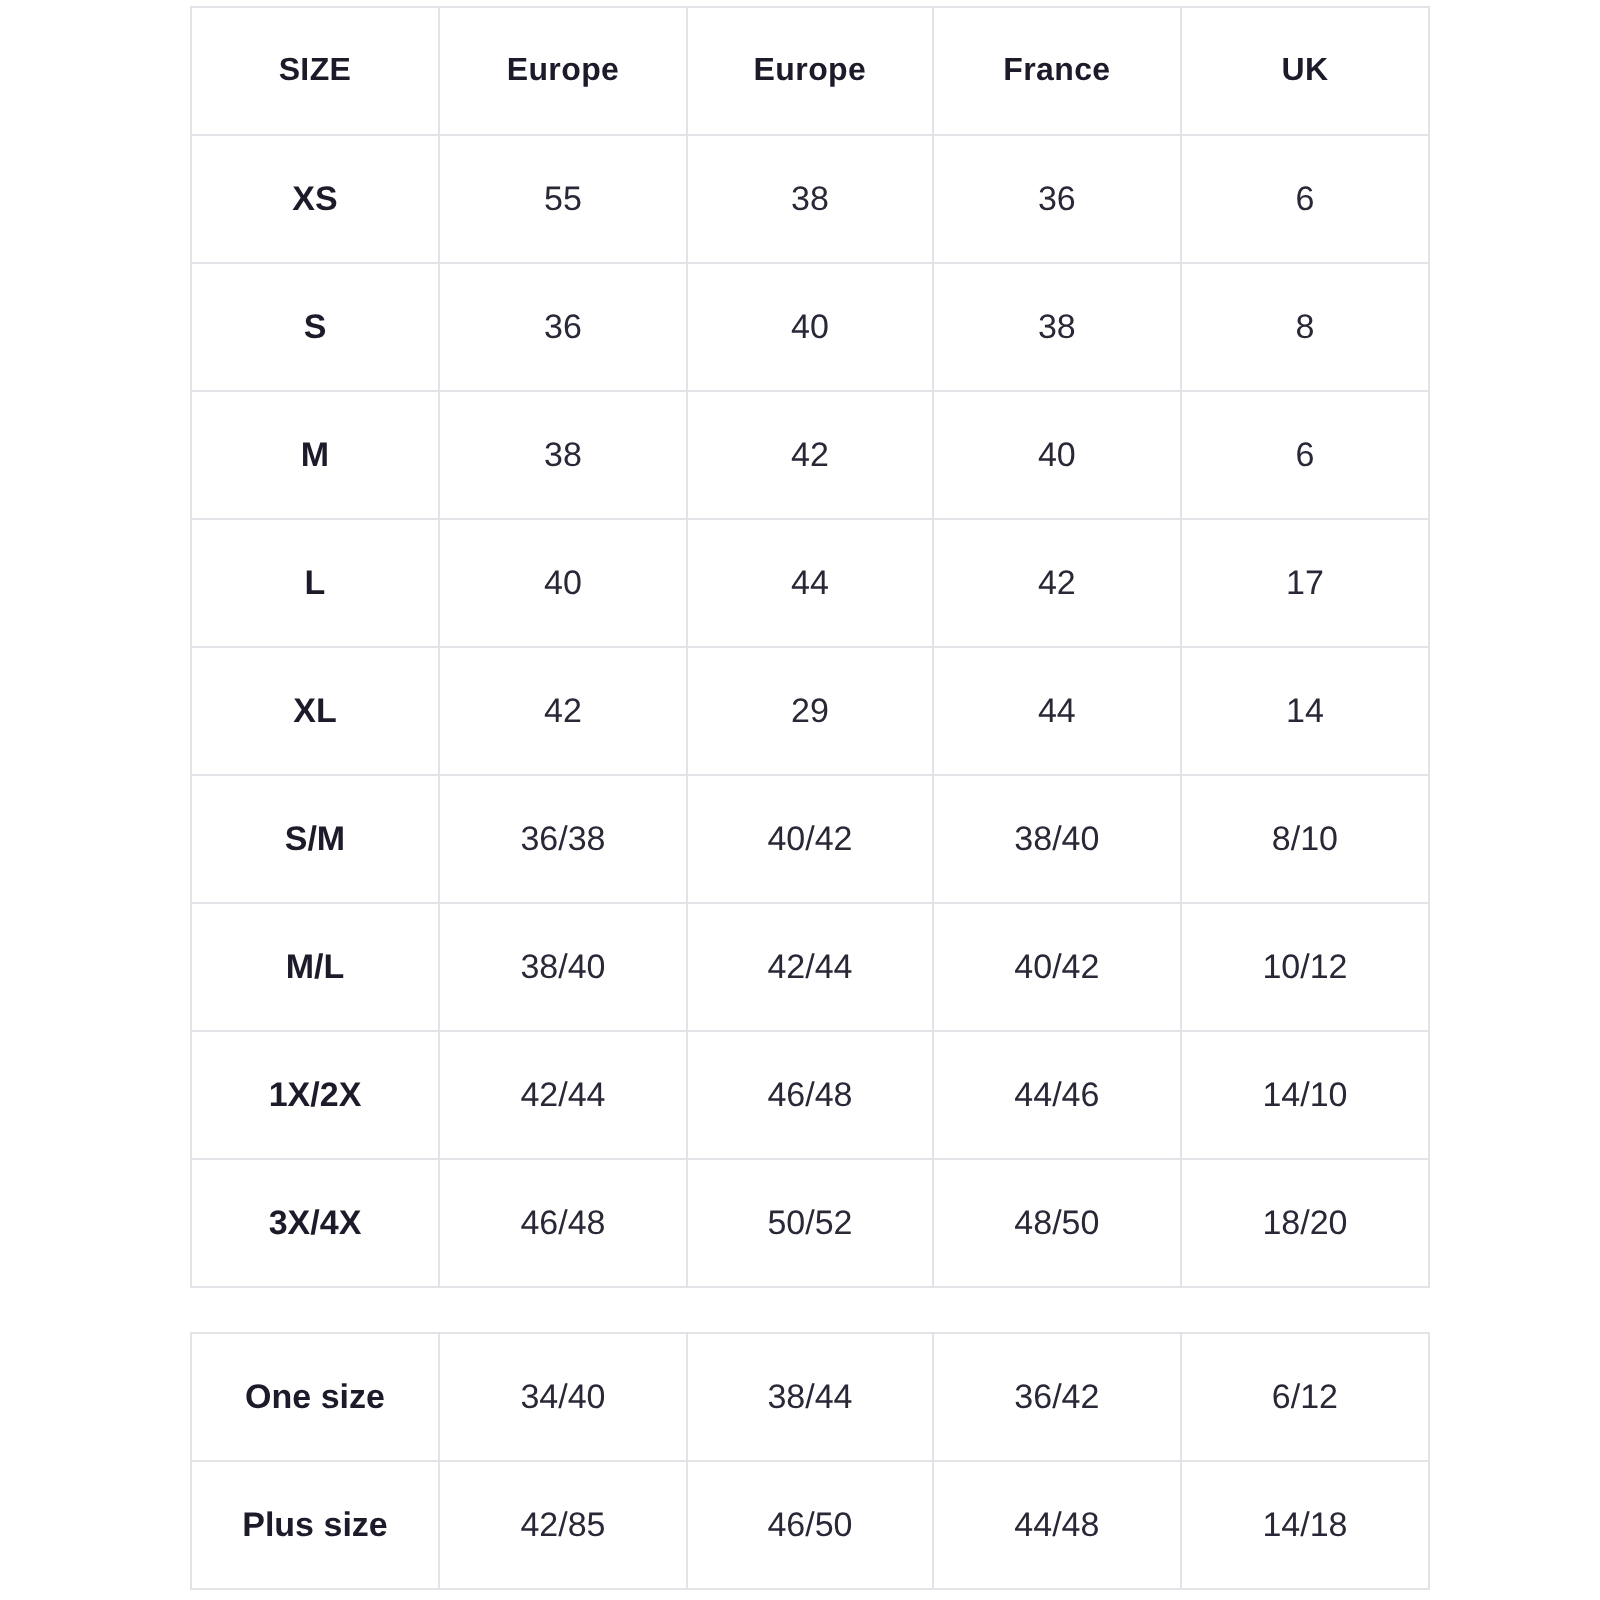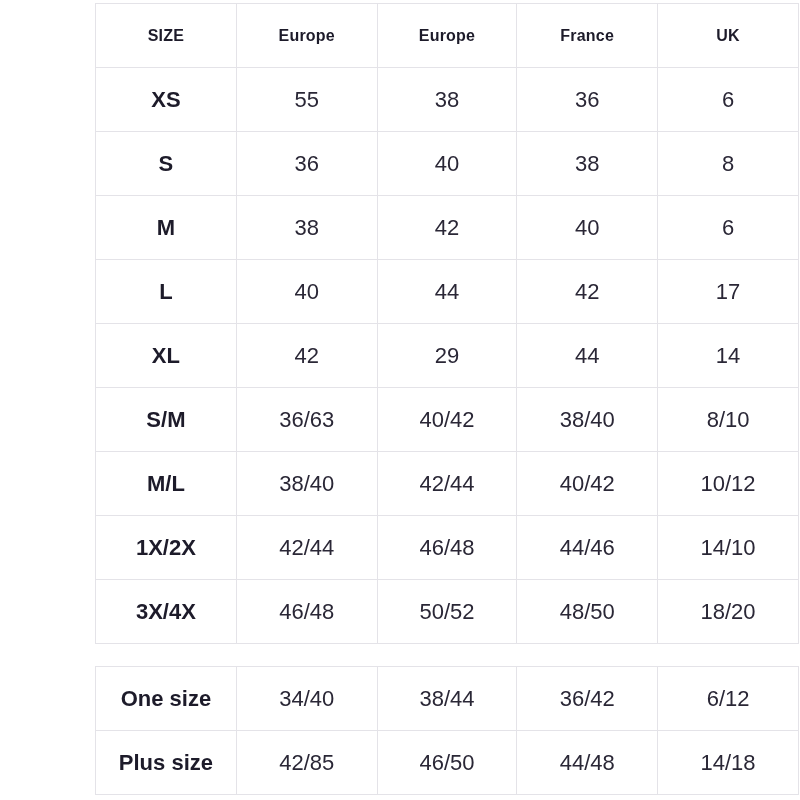--- a/index.html
+++ b/index.html
@@ -16,35 +16,35 @@
   }
   .page {
     position: relative;
     width: 800px;
     height: 800px;
     box-sizing: border-box;
   }
   table.size-table {
     border-collapse: collapse;
     table-layout: fixed;
-    width: 704px;
+    width: 620px;
     margin: 0;
   }
   table.size-table col.c0 { width: 117px; }
   table.size-table col.c1 { width: 117px; }
   table.size-table col.c2 { width: 116px; }
   table.size-table col.c3 { width: 117px; }
   table.size-table col.c4 { width: 117px; }
 
   table.size-table td,
   table.size-table th {
     border: 1px solid #e4e3e8;
     text-align: center;
     vertical-align: middle;
-    font-size: 22px;
+    font-size: 17px;
     font-weight: normal;
     color: #2a2736;
     padding: 0;
   }
   table.main-table td,
   table.main-table th { height: 63px; }
   table.alt-table td { height: 63px; margin-top: 36px; }
 
   table.size-table th,
   table.size-table td.rowhead {
@@ -120,21 +120,21 @@
         </tr>
         <tr>
           <td class="rowhead">XL</td>
           <td>42</td>
           <td>29</td>
           <td>44</td>
           <td>14</td>
         </tr>
         <tr>
           <td class="rowhead">S/M</td>
-          <td>36/63</td>
+          <td>36/38</td>
           <td>40/42</td>
           <td>38/40</td>
           <td>8/10</td>
         </tr>
         <tr>
           <td class="rowhead">M/L</td>
           <td>38/40</td>
           <td>42/44</td>
           <td>40/42</td>
           <td>10/12</td>

